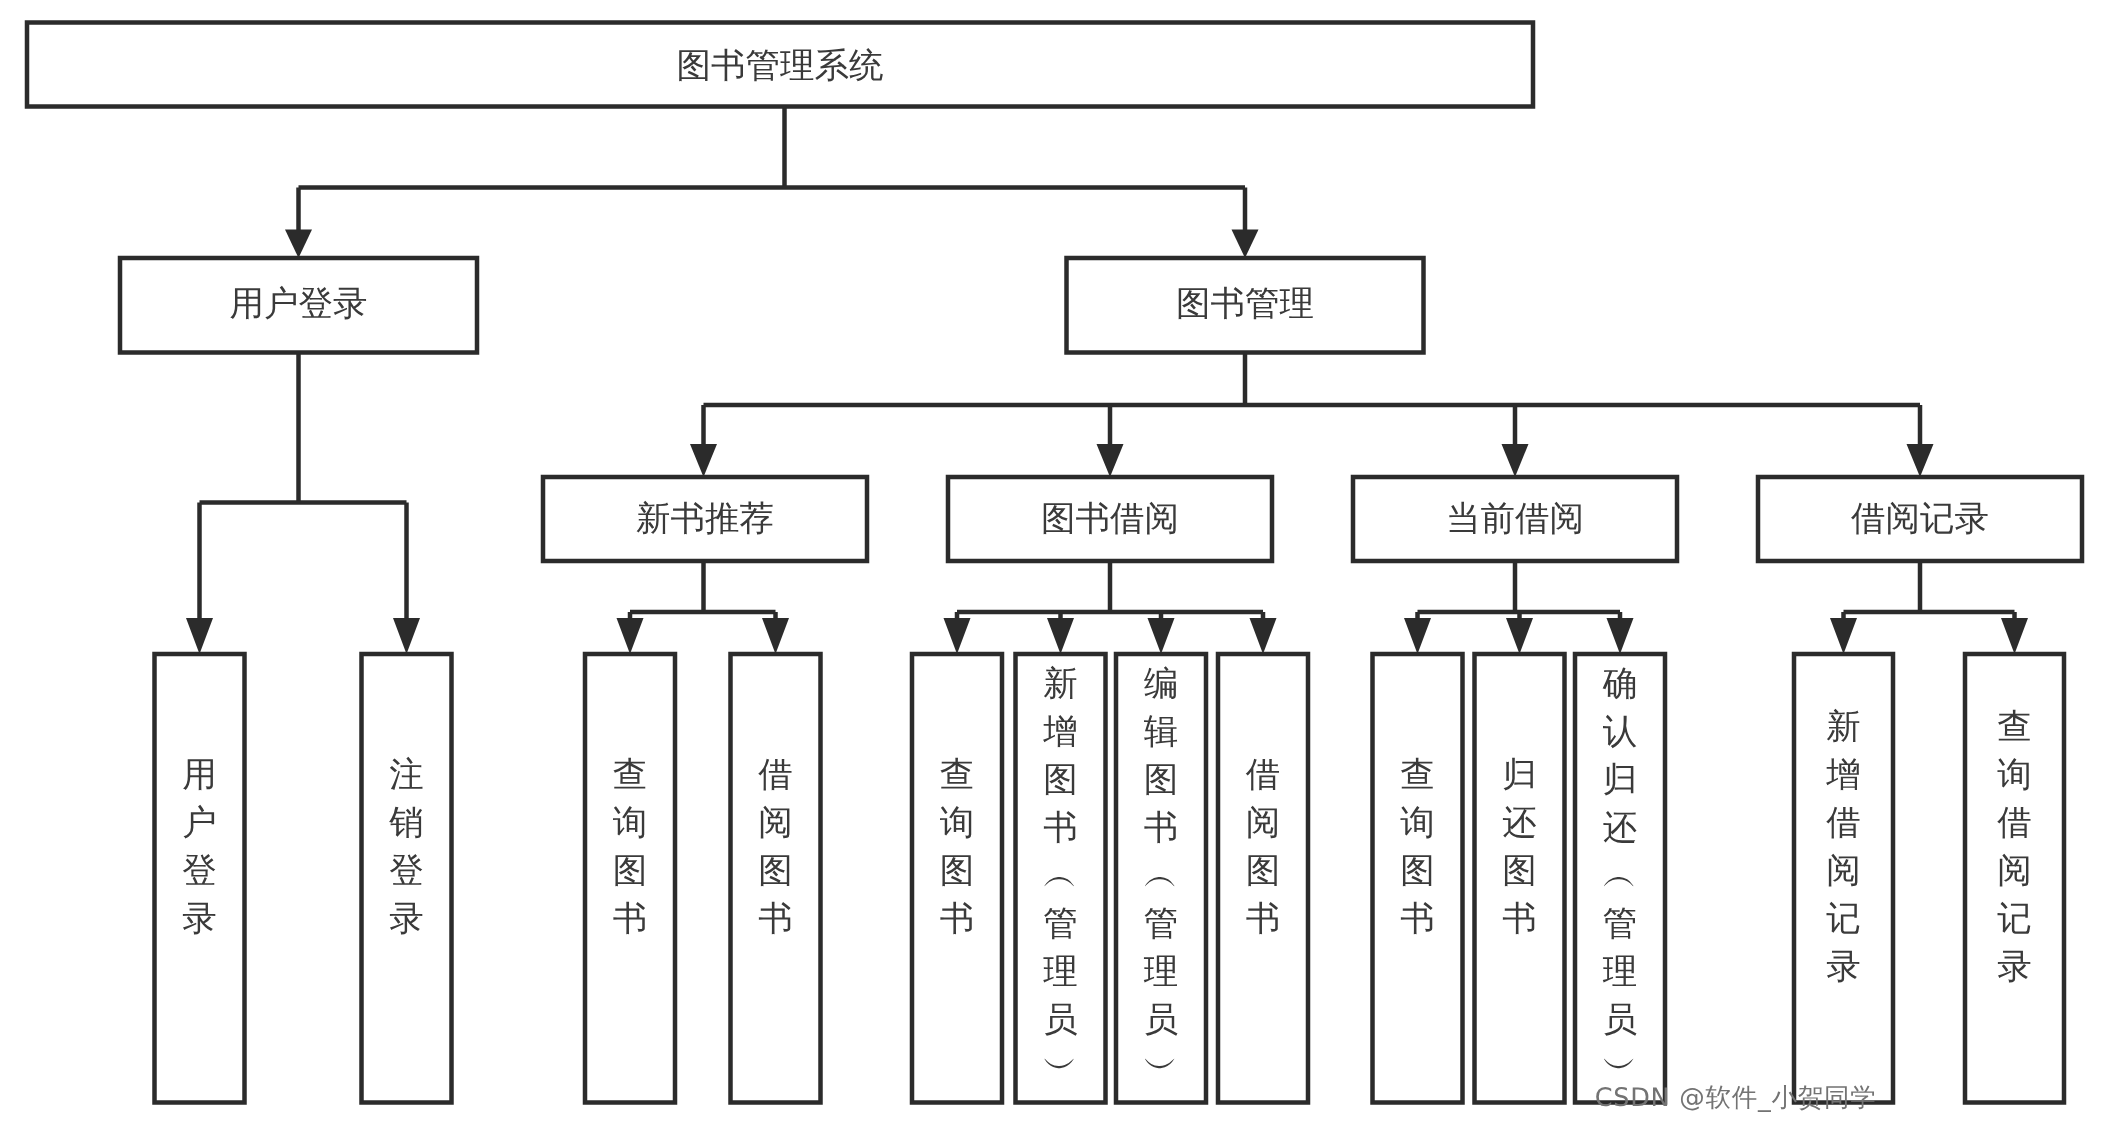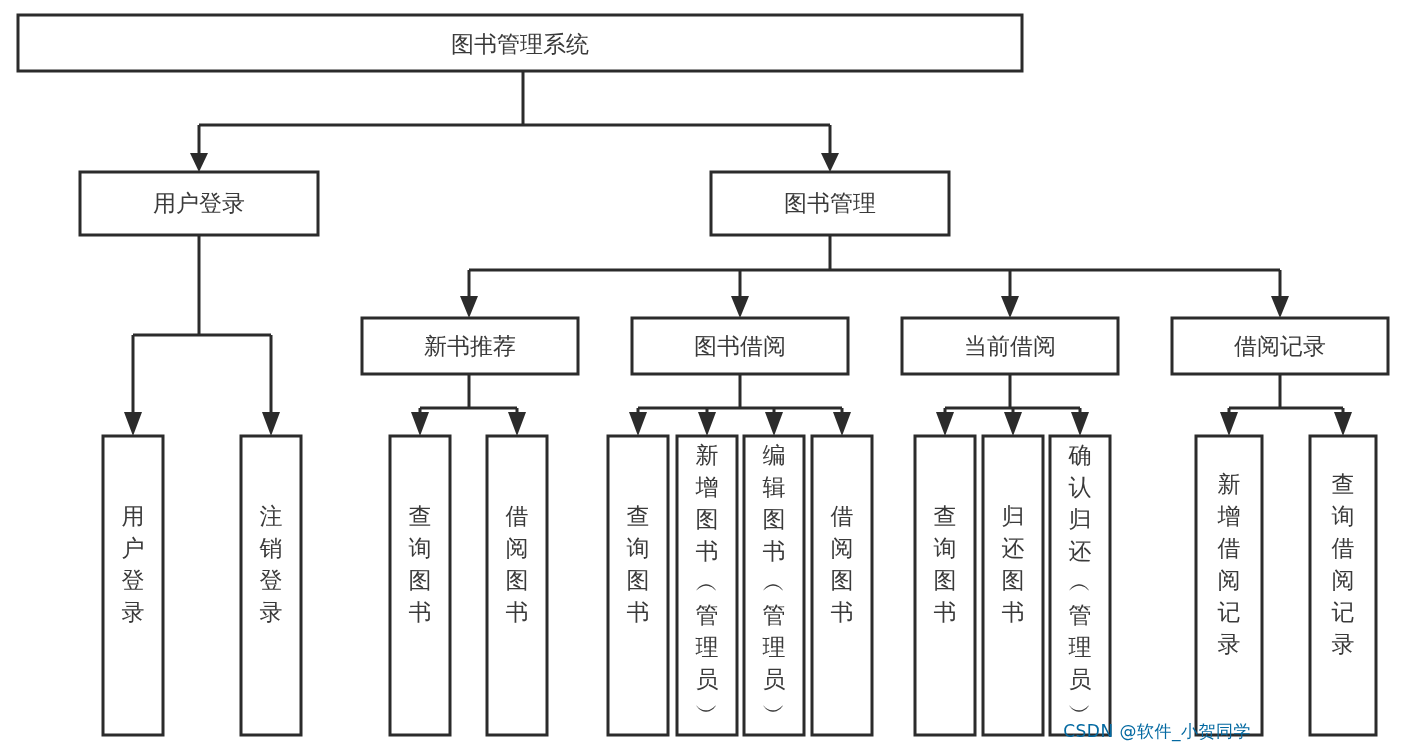--- a/index.html
+++ b/index.html
@@ -54,21 +54,21 @@
     font-size: 23px;
     fill: #3a3a3a;
     text-anchor: middle;
   }
   .watermark {
     position: absolute;
     right: 8px;
     bottom: 4px;
     font-family: "DejaVu Sans", "Liberation Sans", sans-serif;
     font-size: 17px;
-    color: #0369a1;
+    color: #737373;
     letter-spacing: 0.5px;
     white-space: nowrap;
     user-select: none;
   }
 </style>
 </head>
 <body>
 
 <div id="diagram-root">
 

